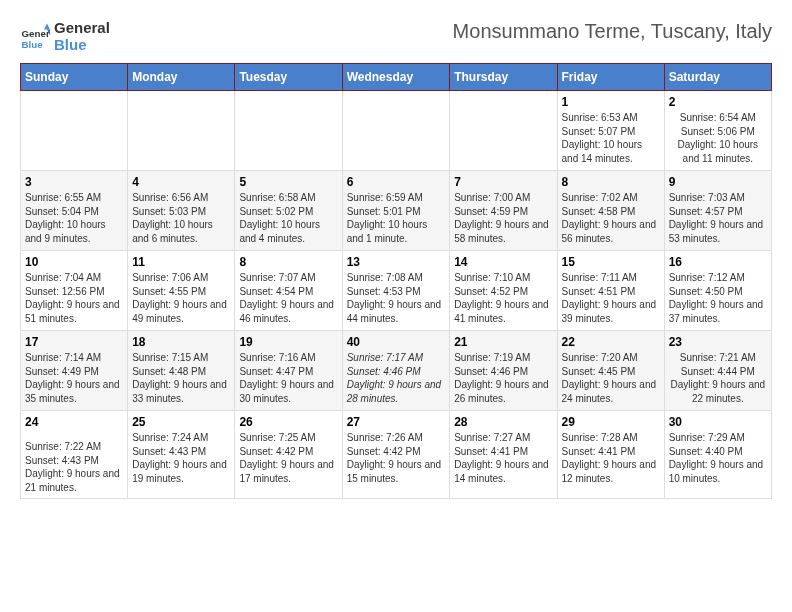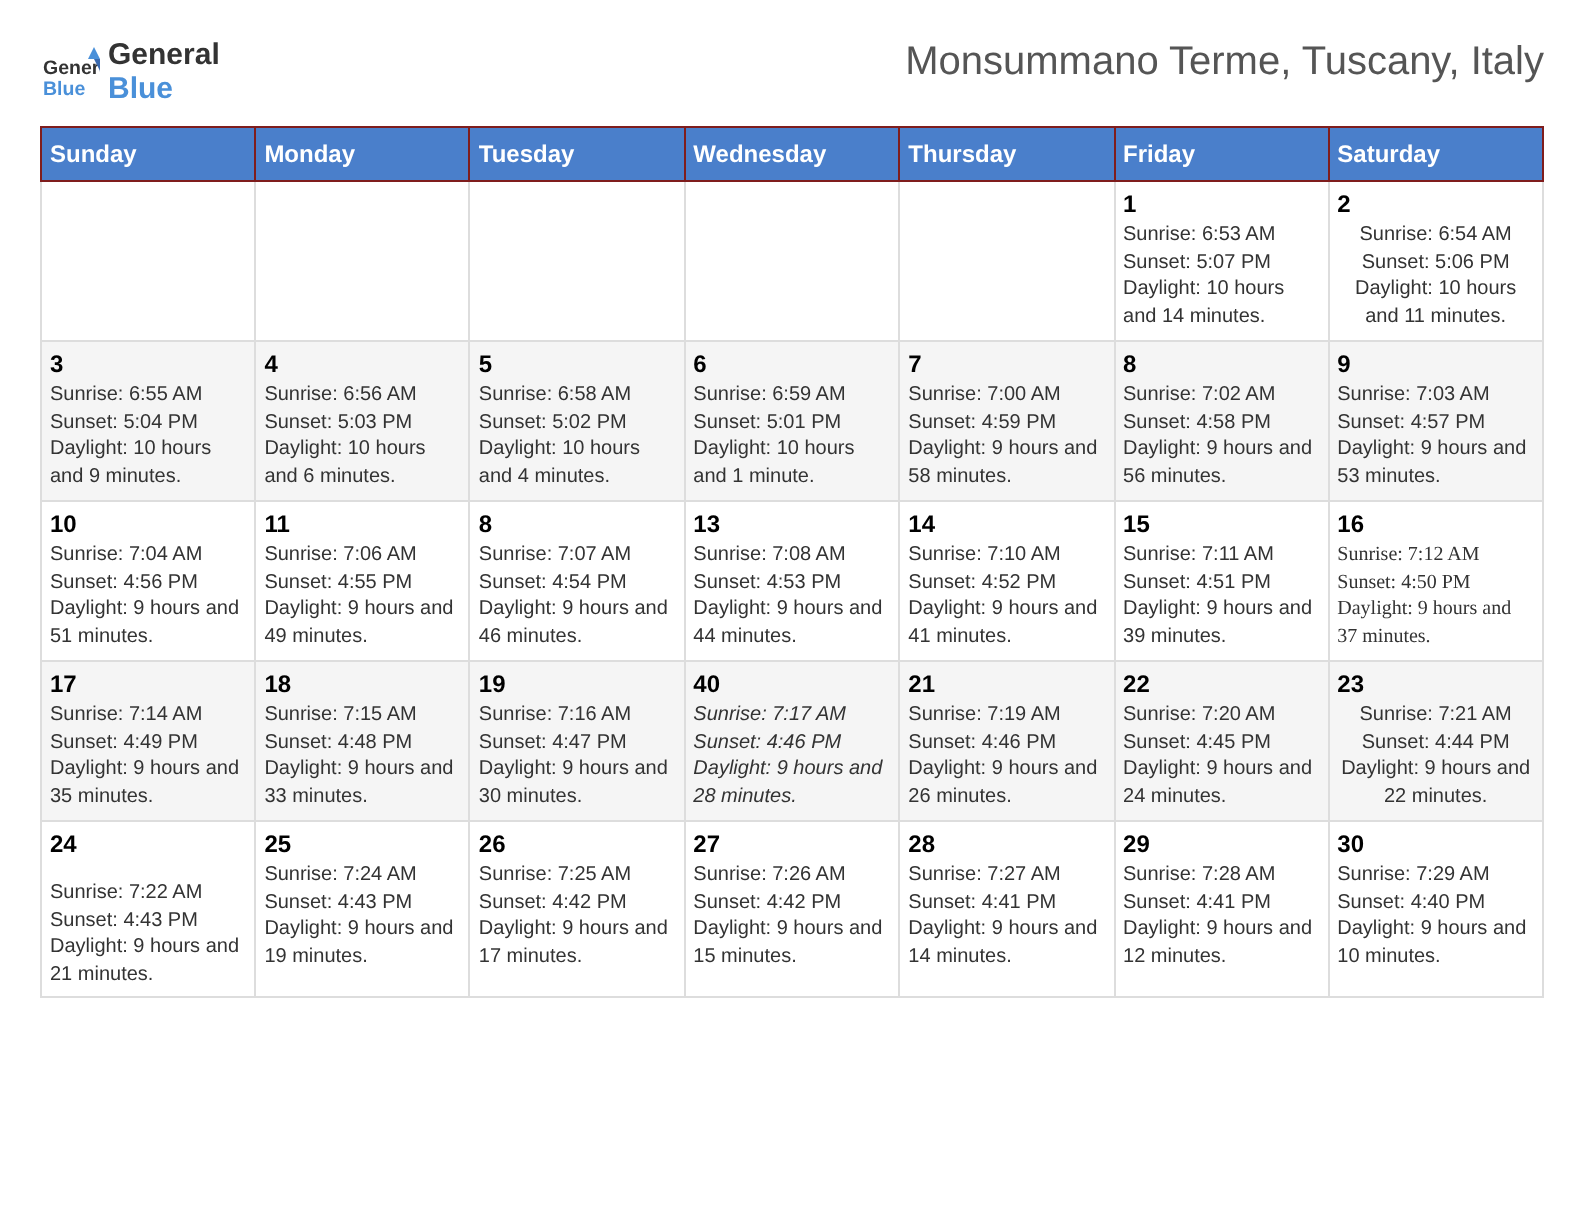--- a/index.html
+++ b/index.html
@@ -171,21 +171,21 @@
           <span class="day-num">9</span>
           <div class="day-info" style="white-space: pre-line;">Sunrise: 7:03 AM
 Sunset: 4:57 PM
 Daylight: 9 hours and 53 minutes.</div>
         </td>
       </tr>
       <tr>
         <td>
           <span class="day-num">10</span>
           <div class="day-info" style="white-space: pre-line;">Sunrise: 7:04 AM
-Sunset: 4:56 PM
+Sunset: 12:56 PM
 Daylight: 9 hours and 51 minutes.</div>
         </td>
         <td>
           <span class="day-num">11</span>
           <div class="day-info" style="white-space: pre-line;">Sunrise: 7:06 AM
 Sunset: 4:55 PM
 Daylight: 9 hours and 49 minutes.</div>
         </td>
         <td>
           <span class="day-num">8</span>
@@ -206,21 +206,21 @@
 Daylight: 9 hours and 41 minutes.</div>
         </td>
         <td>
           <span class="day-num">15</span>
           <div class="day-info" style="white-space: pre-line;">Sunrise: 7:11 AM
 Sunset: 4:51 PM
 Daylight: 9 hours and 39 minutes.</div>
         </td>
         <td>
           <span class="day-num">16</span>
-          <div class="day-info" style="white-space: pre-line; font-family: Liberation Serif, serif;">Sunrise: 7:12 AM
+          <div class="day-info" style="white-space: pre-line;">Sunrise: 7:12 AM
 Sunset: 4:50 PM
 Daylight: 9 hours and 37 minutes.</div>
         </td>
       </tr>
       <tr>
         <td>
           <span class="day-num">17</span>
           <div class="day-info" style="white-space: pre-line;">Sunrise: 7:14 AM
 Sunset: 4:49 PM
 Daylight: 9 hours and 35 minutes.</div>

